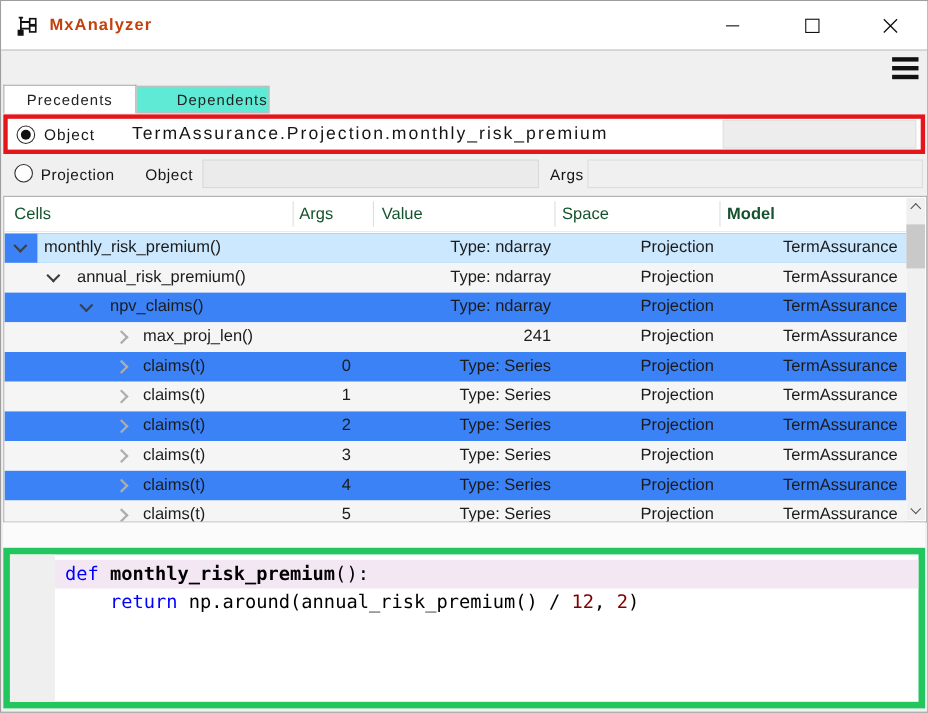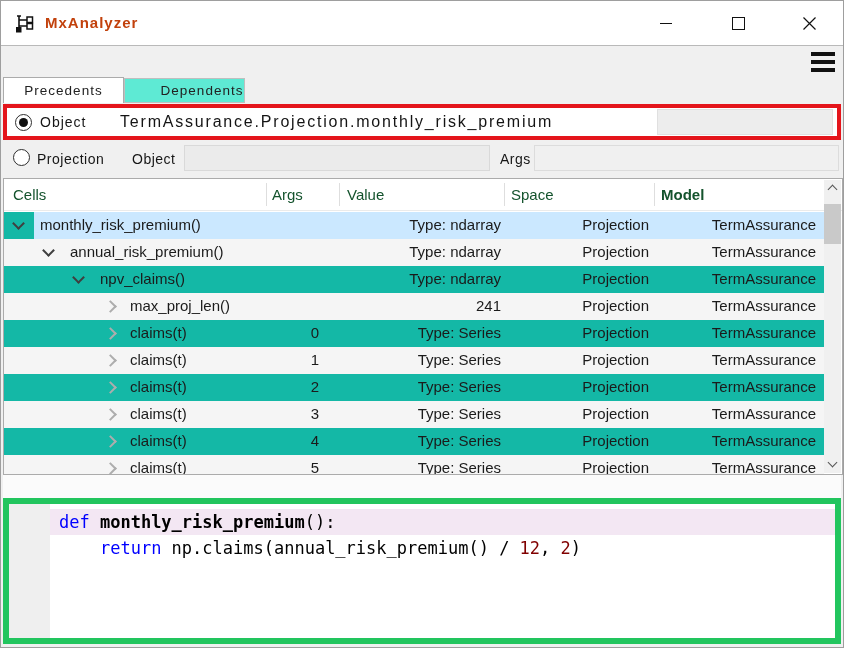--- a/index.html
+++ b/index.html
@@ -52,21 +52,21 @@
   
   .ttable { position:absolute; left:2px; top:177px; width:840px; height:297px;
             background:#fff; border:1px solid #ababab; overflow:hidden; }
   .thead { position:relative; height:32px; background:#fff; border-bottom:1px solid #ebebeb; }
   .hcell { position:absolute; top:7px; font-size:15px; color:#14532d; }
   .h0{left:9px;} .h1{left:268px;} .h2{left:343px;} .h3{left:507px;} .h4{left:657px;font-weight:bold;}
   .hdiv { position:absolute; top:4px; bottom:4px; width:1px; background:#dedede; }
   .d0{left:262px;} .d1{left:335px;} .d2{left:500px;} .d3{left:650px;}
 
   .tbody { position:absolute; left:0; top:33px; width:820px; bottom:0; overflow:hidden; }
-  .trow { position:relative; height:27px; background:#14b8a6; cursor:default; }
+  .trow { position:relative; height:27px; background:#3b82f6; cursor:default; }
   .trow.alt { background:#f5f5f5; }
   .sel-bg { position:absolute; left:30px; right:0; top:0; bottom:0; background:#cbe8ff; z-index:0; }
   .cell { position:absolute; top:4px; font-size:15px; color:#1b1b1b; white-space:nowrap; z-index:1; }
   .cargs  { left:263px; width:52px;  text-align:right; }
   .cvalue { left:336px; width:161px; text-align:right; }
   .cspace { left:501px; width:144px; text-align:right; }
   .cmodel { left:651px; width:161px; text-align:right; }
   .chev { position:absolute; width:9px; height:9px; z-index:1; cursor:pointer; }
   .chev.down  { border-right:2px solid #3f3f3f; border-bottom:2px solid #3f3f3f; transform:rotate(45deg);  top:7px; }
   .chev.right { border-right:2px solid #adadad; border-bottom:2px solid #adadad; transform:rotate(-45deg); top:9px; margin-left:2px; }
@@ -253,17 +253,17 @@
         </div>
     </div>
   </div>
 
   <div class="splitter"></div>
 
   <div class="code-panel">
     <div class="gutter"></div>
     <div class="code-lines">
         <div class="code-line hl"><span class="tok kw">def </span><span class="tok fn">monthly_risk_premium</span><span class="tok plain">():</span></div>
-        <div class="code-line"><span class="tok plain">    </span><span class="tok kw">return</span><span class="tok plain"> np.claims(annual_risk_premium() / </span><span class="tok num">12</span><span class="tok plain">, </span><span class="tok num">2</span><span class="tok plain">)</span></div>
+        <div class="code-line"><span class="tok plain">    </span><span class="tok kw">return</span><span class="tok plain"> np.around(annual_risk_premium() / </span><span class="tok num">12</span><span class="tok plain">, </span><span class="tok num">2</span><span class="tok plain">)</span></div>
       </div>
   </div>
 
 </div>
 
 </body></html>

